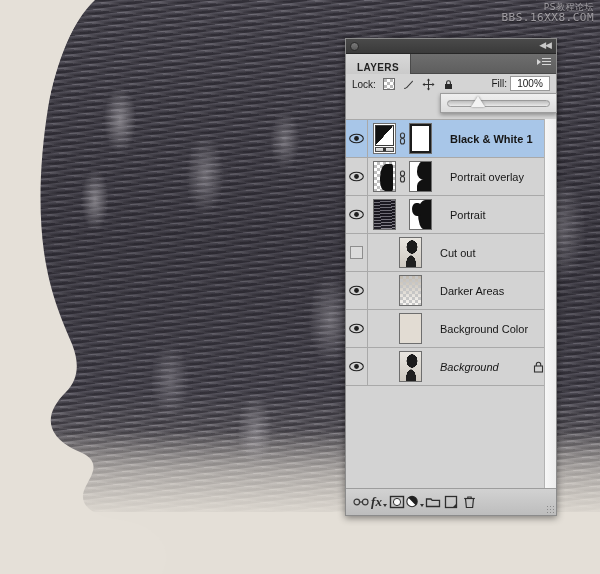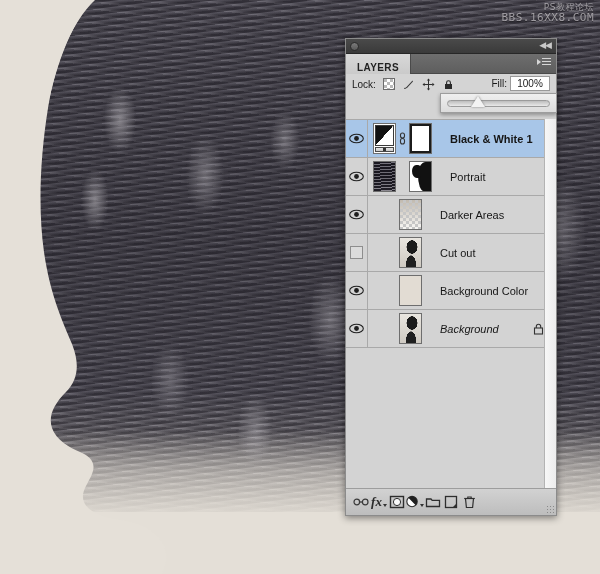--- a/index.html
+++ b/index.html
@@ -401,66 +401,88 @@
           <rect x="1.5" y="1" width="4" height="5" rx="2" fill="none" stroke="#333" stroke-width="1.1"></rect>
           <rect x="1.5" y="6.5" width="4" height="5.5" rx="2" fill="none" stroke="#333" stroke-width="1.1"></rect>
         </svg>
         <div class="thumb">
           <div class="t-maskwhite"></div>
         </div>
       </div>
       <div class="lname bold">Black &amp; White 1</div>
     </div>
 
-
     <div class="layer-row">
       <div class="eye-cell">
         <svg class="eye" viewBox="0 0 15 11">
           <ellipse cx="7.5" cy="5.5" rx="6.8" ry="4.3" fill="none" stroke="#1f1f1f" stroke-width="1.1"></ellipse>
           <circle cx="7.5" cy="5.5" r="2.4" fill="#1f1f1f"></circle>
         </svg>
       </div>
       <div class="thumbs">
         <div class="thumb">
+          <div class="t-checker"></div>
+            <div class="t-over"></div>
+        </div>
+        <svg class="link-ico" viewBox="0 0 7 13">
+          <rect x="1.5" y="1" width="4" height="5" rx="2" fill="none" stroke="#333" stroke-width="1.1"></rect>
+          <rect x="1.5" y="6.5" width="4" height="5.5" rx="2" fill="none" stroke="#333" stroke-width="1.1"></rect>
+        </svg>
+        <div class="thumb">
+          <div class="t-sil-bust"></div>
+        </div>
+      </div>
+      <div class="lname">Portrait overlay</div>
+    </div>
+
+    <div class="layer-row">
+      <div class="eye-cell">
+        <svg class="eye" viewBox="0 0 15 11">
+          <ellipse cx="7.5" cy="5.5" rx="6.8" ry="4.3" fill="none" stroke="#1f1f1f" stroke-width="1.1"></ellipse>
+          <circle cx="7.5" cy="5.5" r="2.4" fill="#1f1f1f"></circle>
+        </svg>
+      </div>
+      <div class="thumbs">
+        <div class="thumb">
           <div class="t-forest"></div>
         </div>
         <span class="link-ico"></span>
         <div class="thumb">
           <div class="t-sil-face"></div>
         </div>
       </div>
       <div class="lname">Portrait</div>
     </div>
 
     <div class="layer-row">
       <div class="eye-cell">
+        <span class="eye-empty"></span>
+      </div>
+      <div class="thumbs">
+        <div class="thumb" style="margin-left:26px">
+          <div class="t-checker"></div>
+            <div class="t-portrait"></div>
+        </div>
+      </div>
+      <div class="lname">Cut out</div>
+    </div>
+
+    <div class="layer-row">
+      <div class="eye-cell">
         <svg class="eye" viewBox="0 0 15 11">
           <ellipse cx="7.5" cy="5.5" rx="6.8" ry="4.3" fill="none" stroke="#1f1f1f" stroke-width="1.1"></ellipse>
           <circle cx="7.5" cy="5.5" r="2.4" fill="#1f1f1f"></circle>
         </svg>
       </div>
       <div class="thumbs">
         <div class="thumb" style="margin-left:26px">
           <div class="t-darker"></div>
         </div>
       </div>
       <div class="lname">Darker Areas</div>
-    </div>
-
-    <div class="layer-row">
-      <div class="eye-cell">
-        <span class="eye-empty"></span>
-      </div>
-      <div class="thumbs">
-        <div class="thumb" style="margin-left:26px">
-          <div class="t-checker"></div>
-            <div class="t-portrait"></div>
-        </div>
-      </div>
-      <div class="lname">Cut out</div>
     </div>
 
     <div class="layer-row">
       <div class="eye-cell">
         <svg class="eye" viewBox="0 0 15 11">
           <ellipse cx="7.5" cy="5.5" rx="6.8" ry="4.3" fill="none" stroke="#1f1f1f" stroke-width="1.1"></ellipse>
           <circle cx="7.5" cy="5.5" r="2.4" fill="#1f1f1f"></circle>
         </svg>
       </div>
       <div class="thumbs">

